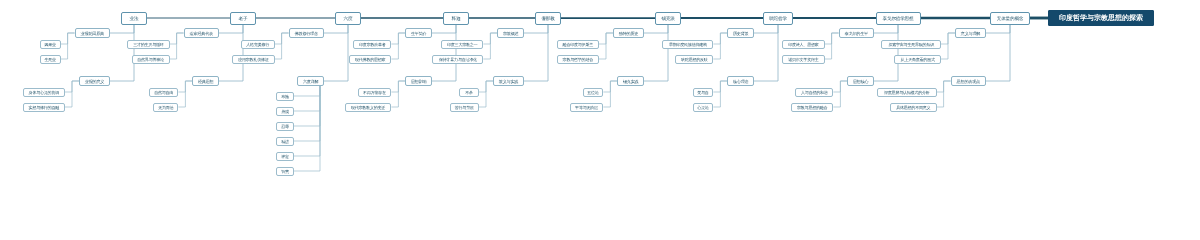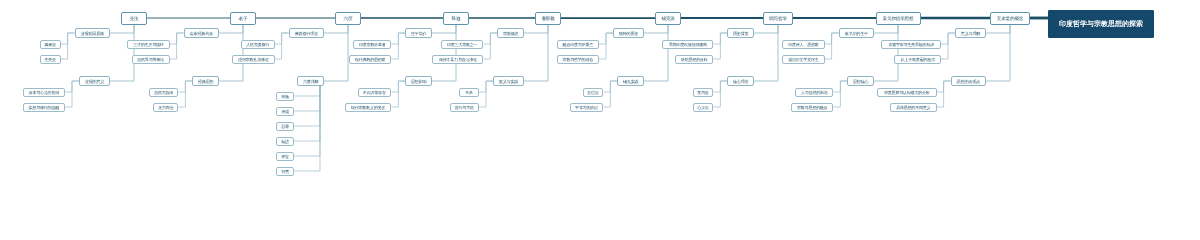--- a/index.html
+++ b/index.html
@@ -124,21 +124,21 @@
       <path d="M 847.4 81 H 840.4 V 92 H 833.4" fill="none" stroke="#9cbccc" stroke-width="0.7"></path>
       <path d="M 847.4 81 H 840.4 V 107 H 833.4" fill="none" stroke="#9cbccc" stroke-width="0.7"></path>
       <path d="M 1010 18 V 33 H 986" fill="none" stroke="#8fb4c6" stroke-width="0.8"></path>
       <path d="M 955 33 H 948 V 44 H 941" fill="none" stroke="#9cbccc" stroke-width="0.7"></path>
       <path d="M 955 33 H 948 V 59 H 941" fill="none" stroke="#9cbccc" stroke-width="0.7"></path>
       <path d="M 1010 18 V 81 H 986" fill="none" stroke="#8fb4c6" stroke-width="0.8"></path>
       <path d="M 950.6 81 H 943.6 V 92 H 936.6" fill="none" stroke="#9cbccc" stroke-width="0.7"></path>
       <path d="M 950.6 81 H 943.6 V 107 H 936.6" fill="none" stroke="#9cbccc" stroke-width="0.7"></path>
       <path d="M 1010 18 H 1048" fill="none" stroke="#1d4f66" stroke-width="2.6"></path>
     </svg>
-<div class="node root" style="left: 1048px; top: 10px; width: 106px; height: 28px;">印度哲学与宗教思想的探索</div>
+<div class="node root" style="left: 1048px; top: 10px; width: 106px; height: 16px;">印度哲学与宗教思想的探索</div>
     <div class="node lvl1" style="left: 121px; top: 11.5px; width: 26px; height: 13px;">业法</div>
     <div class="node lvl2" style="left: 74.6px; top: 28px; width: 35.4px; height: 10px;">业报轮回原典</div>
     <div class="node lvl3" style="left: 39.7px; top: 39.5px; width: 20.9px; height: 9px;">因果业</div>
     <div class="node lvl3" style="left: 39.7px; top: 54.5px; width: 20.9px; height: 9px;">生死业</div>
     <div class="node lvl2" style="left: 79px; top: 76px; width: 31px; height: 10px;">业报的意义</div>
     <div class="node lvl3" style="left: 22.6px; top: 87.5px; width: 42.4px; height: 9px;">身体与心灵的协调</div>
     <div class="node lvl3" style="left: 22.6px; top: 102.5px; width: 42.4px; height: 9px;">实想与修行的圆融</div>
     <div class="node lvl1" style="left: 230px; top: 11.5px; width: 26px; height: 13px;">老子</div>
     <div class="node lvl2" style="left: 183.6px; top: 28px; width: 35.4px; height: 10px;">道家经典代表</div>
     <div class="node lvl3" style="left: 127.2px; top: 39.5px; width: 42.4px; height: 9px;">三才的生灭与循环</div>

